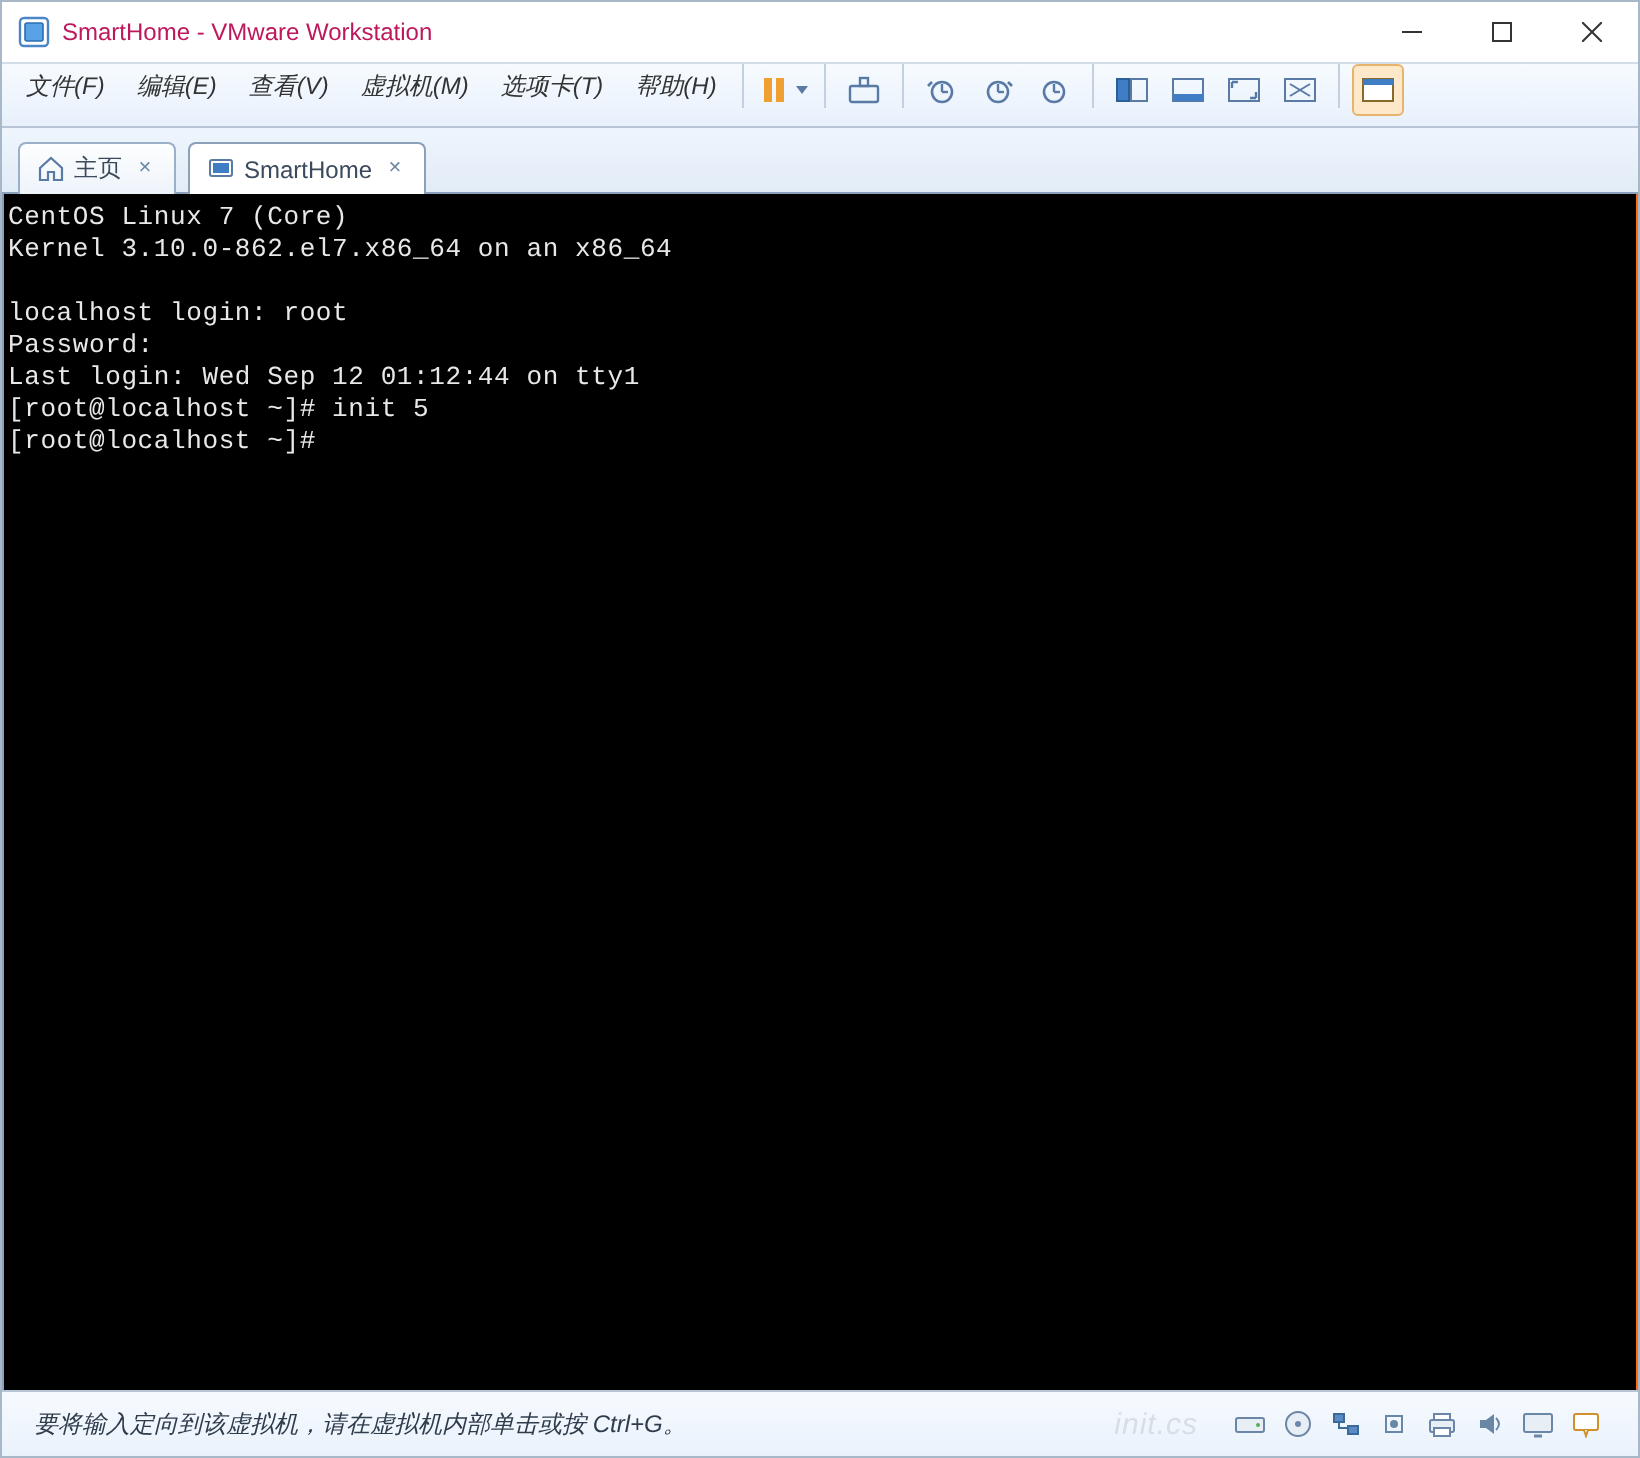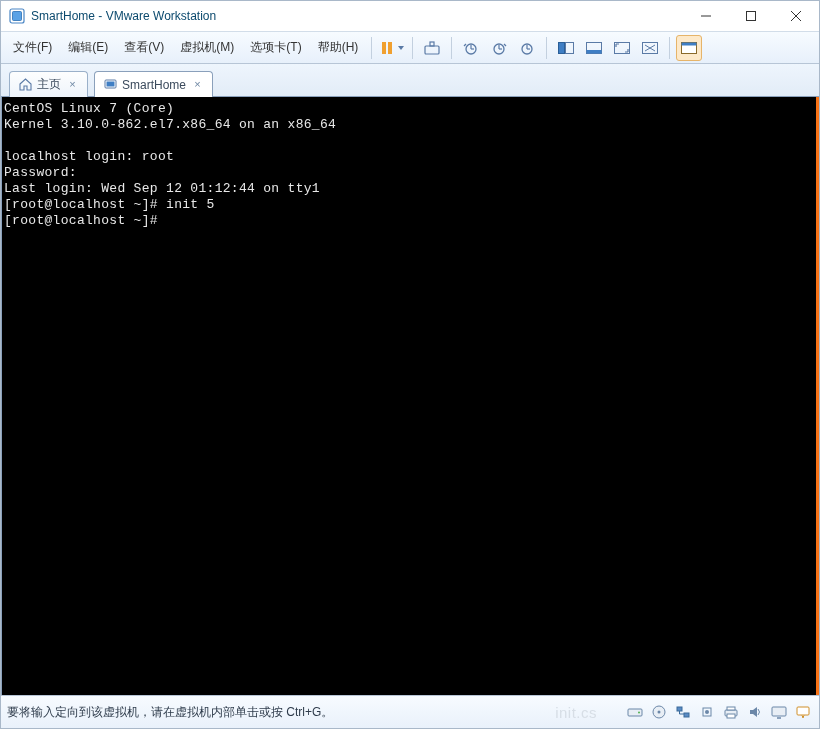--- a/index.html
+++ b/index.html
@@ -19,38 +19,39 @@
     display: flex;
     align-items: center;
     padding: 0 1px 0 8px;
     color: #555a60;
   }
   .app-icon {
     width: 16px; height: 16px;
     margin-right: 6px;
     display: inline-flex; align-items: center; justify-content: center;
   }
-  .titlebar-text { flex: 1; color: #0c4a6e; }
+  .titlebar-text { flex: 1; color: #be185d; }
   .winbtns { display: flex; }
   .winbtn {
     width: 45px; height: 28px;
     display: flex; align-items: center; justify-content: center;
     color: #555;
   }
   .winbtn svg { display:block; }
 
   .menubar {
     height: 33px;
     background: linear-gradient(#f7fbff, #e7f0fb);
     border-top: 1px solid #d2dde9;
     border-bottom: 1px solid #b7c5d6;
     display: flex;
-    align-items: center;
+    align-items: flex-start;
     padding: 0 5px;
     gap: 2px;
+    font-style: italic;
   }
   .menuitem {
     padding: 3px 7px;
     color: #333;
     border-radius: 2px;
     white-space: nowrap;
   }
   .sep {
     width: 1px; height: 22px;
     background: #c3d0df;
@@ -102,41 +103,42 @@
     width:13px;height:13px;border-radius:2px;
     display:flex;align-items:center;justify-content:center;
     color:#6e87a3;font-size:11px;line-height:1;
   }
   .tab-icon { width:14px;height:14px;display:inline-flex;align-items:center;justify-content:center; }
 
   .console-wrap {
     background:#000;
     height: 598px;
     border-left: 1px solid #8aa0bb;
-    border-right: 3px solid #f97316;
+    border-right: 1px solid #f97316;
     padding: 4px 2px;
   }
   .console {
     font-family: "Courier New", monospace;
     font-size: 13px;
     line-height: 16px;
     color: #e8e8e8;
     white-space: pre;
     letter-spacing: 0.3px;
   }
 
   .statusbar {
     height: 33px;
     background: linear-gradient(#f7fbff,#e9f1fb);
     border-top: 1px solid #b7c5d6;
     display: flex;
     align-items: center;
-    padding: 0 6px;
+    padding: 0 16px;
     color: #2f3c4c;
-    gap: 24px;
+    gap: 12px;
+    font-style: italic;
   }
   .status-text { flex: 1; white-space: nowrap; overflow:hidden; }
   .watermark {
     color: #d7dee6;
     font-size: 15px;
     letter-spacing: 0.5px;
     margin-right: 4px;
   }
   .tray {
     display: flex; align-items: center; gap: 4px;

